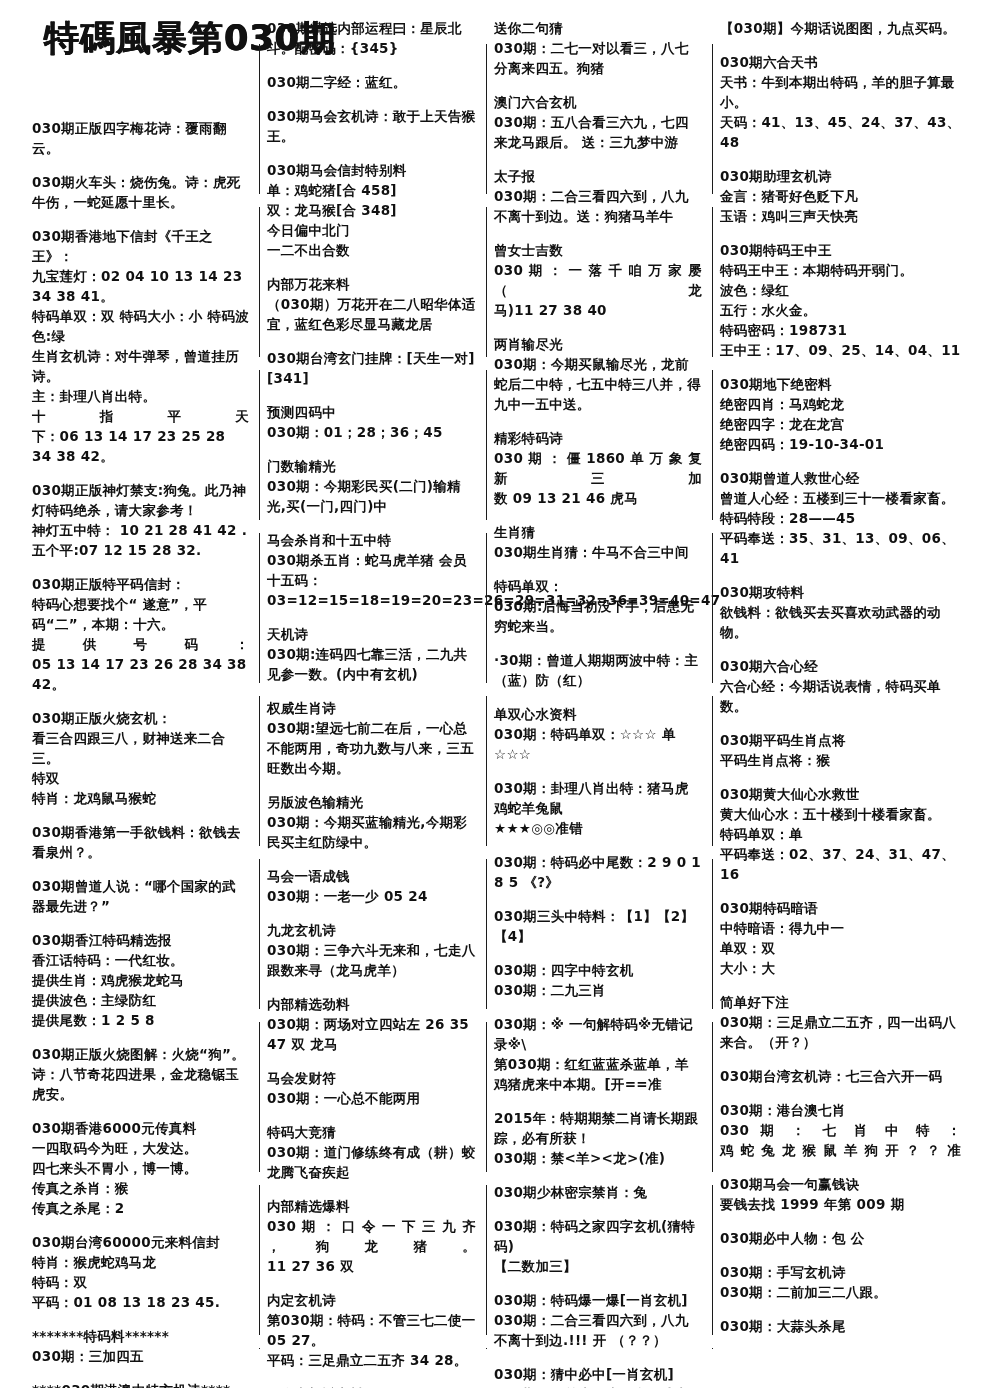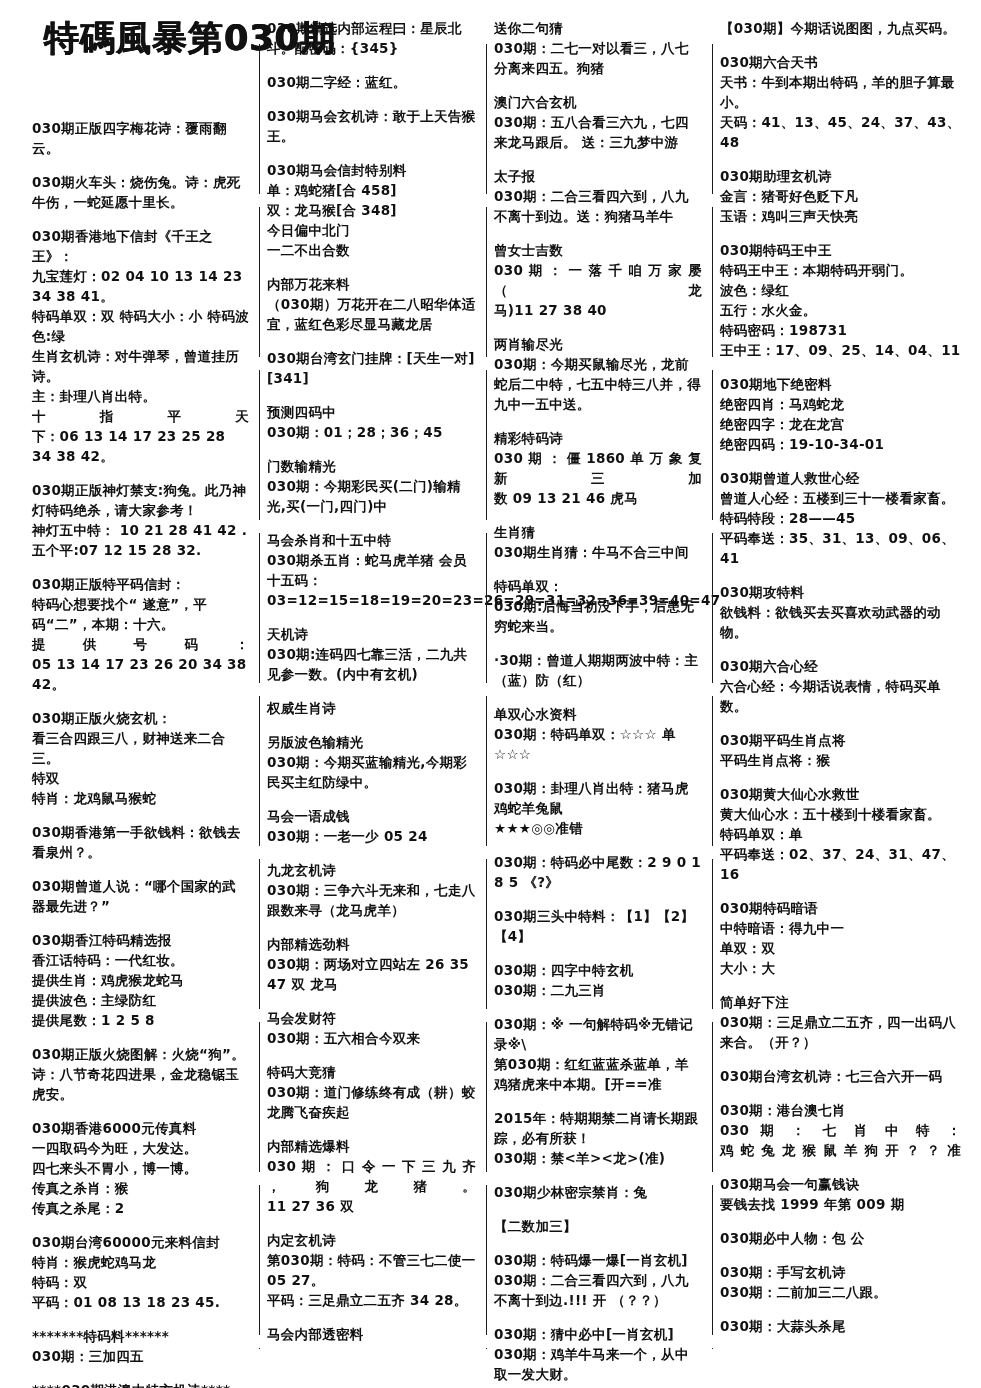--- a/index.html
+++ b/index.html
@@ -69,21 +69,21 @@
           <div class="para">下：06 13 14 17 23 25 28 34 38 42。</div>
         </div>
         <div class="block">
           <div class="para">030期正版神灯禁支:狗兔。此乃神灯特码绝杀，请大家参考！</div>
           <div class="para">神灯五中特： 10 21 28 41 42 .五个平:07 12 15 28 32.</div>
         </div>
         <div class="block">
           <div class="para">030期正版特平码信封：</div>
           <div class="para">特码心想要找个“ 遂意”，平码“二”，本期：十六。</div>
           <div class="para j">提 供 号 码 ：</div>
-          <div class="para">05 13 14 17 23 26 20 34 38 42。</div>
+          <div class="para">05 13 14 17 23 26 28 34 38 42。</div>
         </div>
         <div class="block">
           <div class="para">030期正版火烧玄机：</div>
           <div class="para">看三合四跟三八，财神送来二合三。</div>
           <div class="para">特双</div>
           <div class="para">特肖：龙鸡鼠马猴蛇</div>
         </div>
         <div class="block">
           <div class="para">030期香港第一手欲钱料：欲钱去看泉州？。</div>
         </div>
@@ -157,40 +157,41 @@
           <div class="para">马会杀肖和十五中特</div>
           <div class="para">030期杀五肖：蛇马虎羊猪 会员十五码：</div>
           <div class="para">03=12=15=18=19=20=23=26=29=31=32=36=39=40=47</div>
         </div>
         <div class="block">
           <div class="para">天机诗</div>
           <div class="para">030期:连码四七靠三活，二九共见参一数。(内中有玄机)</div>
         </div>
         <div class="block">
           <div class="para">权威生肖诗</div>
+          <div class="para">030期:望远七前二在后，一心总不能两用，奇功九数与八来，三五旺数出今期。</div>
         </div>
         <div class="block">
           <div class="para">另版波色输精光</div>
           <div class="para">030期：今期买蓝输精光,今期彩民买主红防绿中。</div>
         </div>
         <div class="block">
           <div class="para">马会一语成钱</div>
           <div class="para">030期：一老一少 05 24</div>
         </div>
         <div class="block">
           <div class="para">九龙玄机诗</div>
           <div class="para">030期：三争六斗无来和，七走八跟数来寻（龙马虎羊）</div>
         </div>
         <div class="block">
           <div class="para">内部精选劲料</div>
           <div class="para">030期：两场对立四站左 26 35 47 双 龙马</div>
         </div>
         <div class="block">
           <div class="para">马会发财符</div>
-          <div class="para">030期：五六相合今双来</div>
+          <div class="para">030期：一心总不能两用</div>
         </div>
         <div class="block">
           <div class="para">特码大竞猜</div>
           <div class="para">030期：道门修练终有成（耕）蛟龙腾飞奋疾起</div>
         </div>
         <div class="block">
           <div class="para">内部精选爆料</div>
           <div class="para j">030 期 ： 口 令 一 下 三 九 齐 ， 狗 龙 猪 。</div>
           <div class="para">11 27 36 双</div>
         </div>
@@ -264,20 +265,21 @@
           <div class="para">第030期：红红蓝蓝杀蓝单，羊鸡猪虎来中本期。[开==准</div>
         </div>
         <div class="block">
           <div class="para">2015年：特期期禁二肖请长期跟踪，必有所获！</div>
           <div class="para">030期：禁&lt;羊&gt;&lt;龙&gt;(准)</div>
         </div>
         <div class="block">
           <div class="para">030期少林密宗禁肖：兔</div>
         </div>
         <div class="block">
+          <div class="para">030期：特码之家四字玄机(猜特码)</div>
           <div class="para">【二数加三】</div>
         </div>
         <div class="block">
           <div class="para">030期：特码爆一爆[一肖玄机]</div>
           <div class="para">030期：二合三看四六到，八九不离十到边.!!! 开 （？？）</div>
         </div>
         <div class="block">
           <div class="para">030期：猜中必中[一肖玄机]</div>
           <div class="para">030期：鸡羊牛马来一个，从中取一发大财。</div>
         </div>

